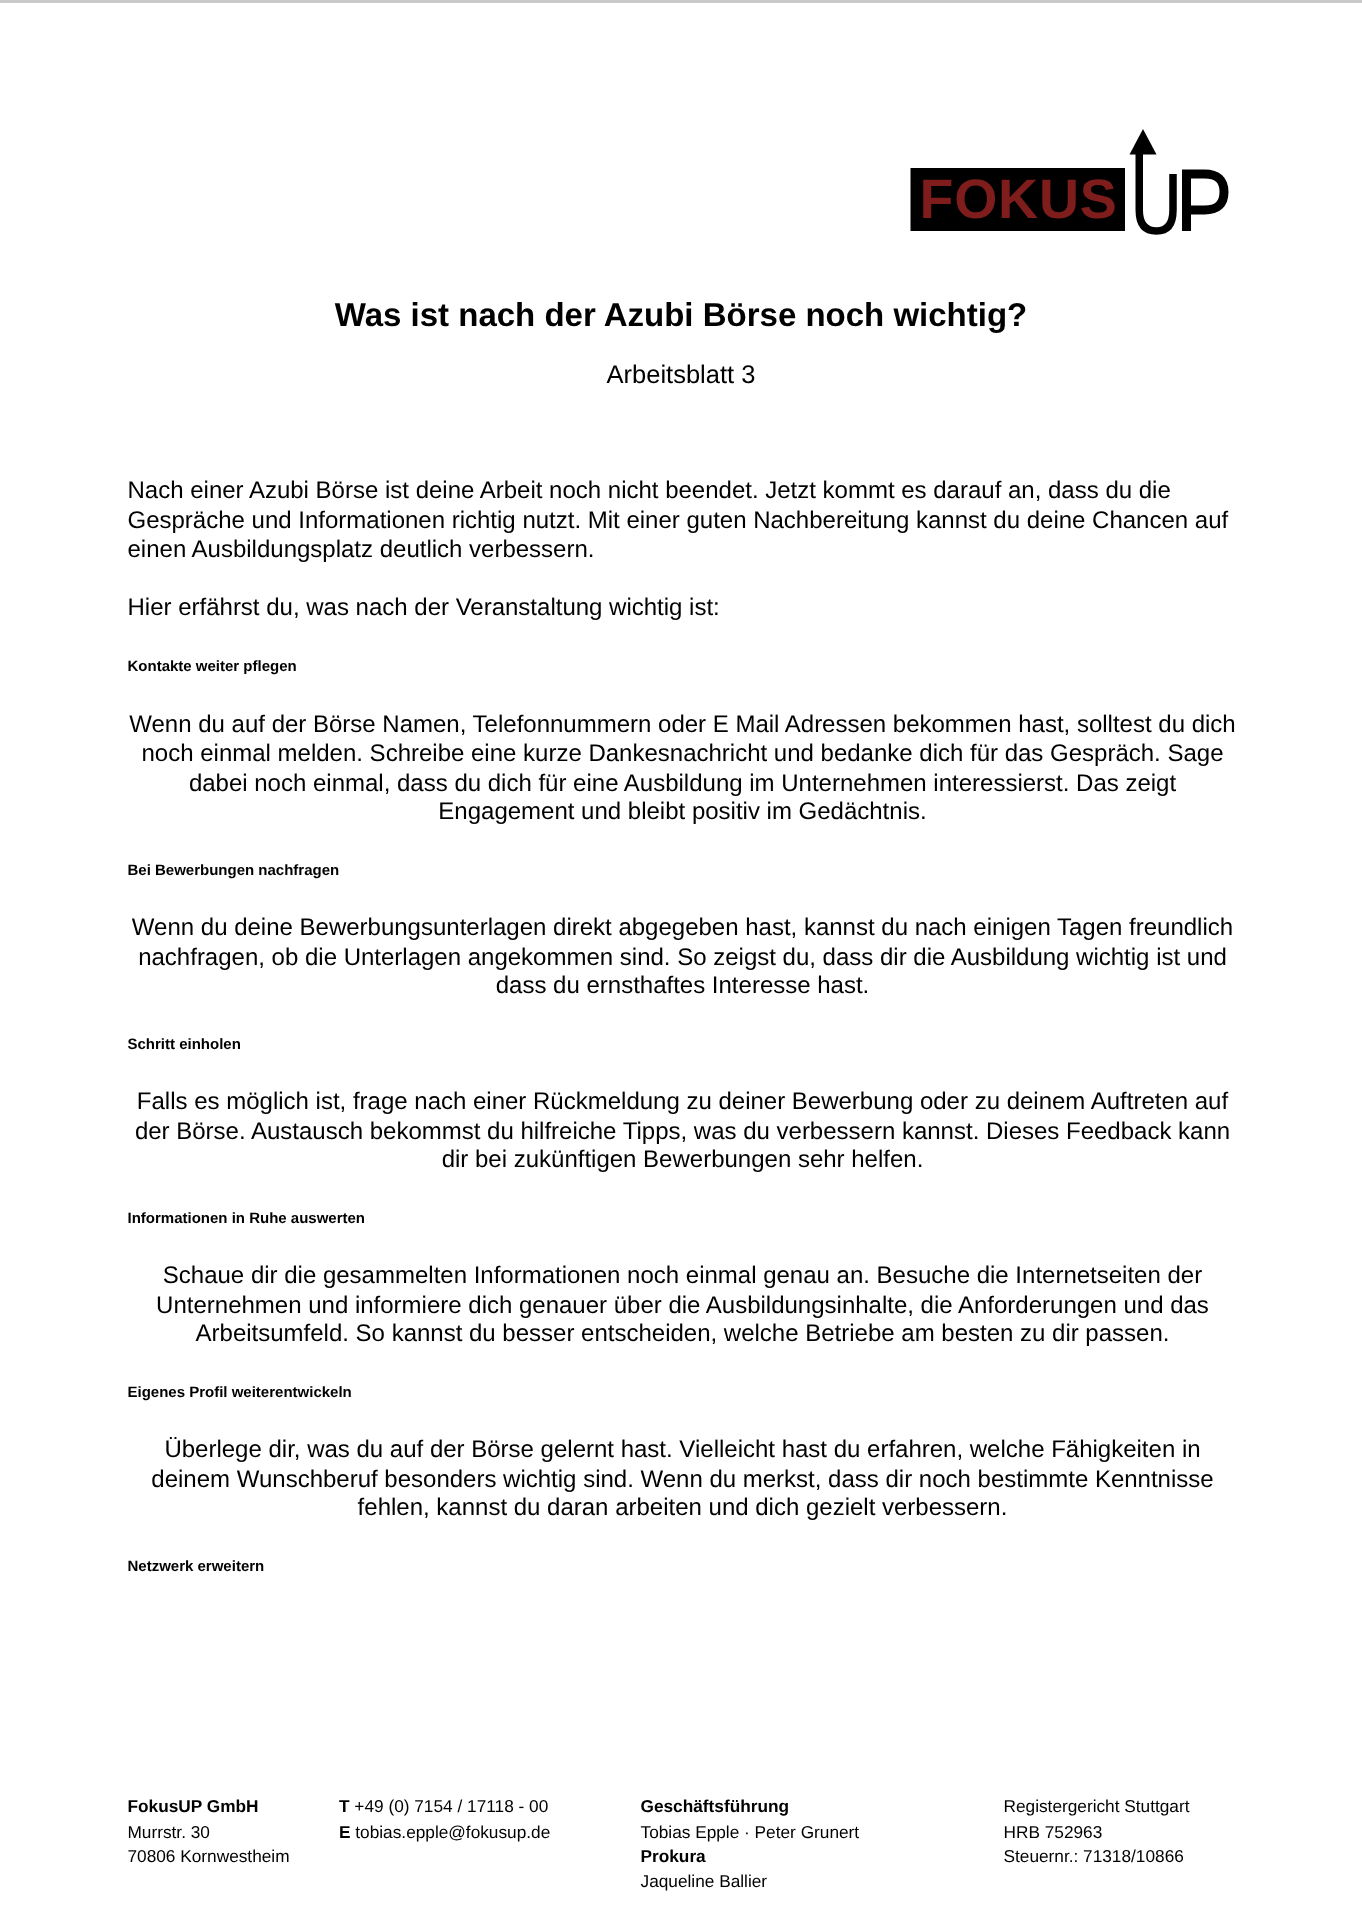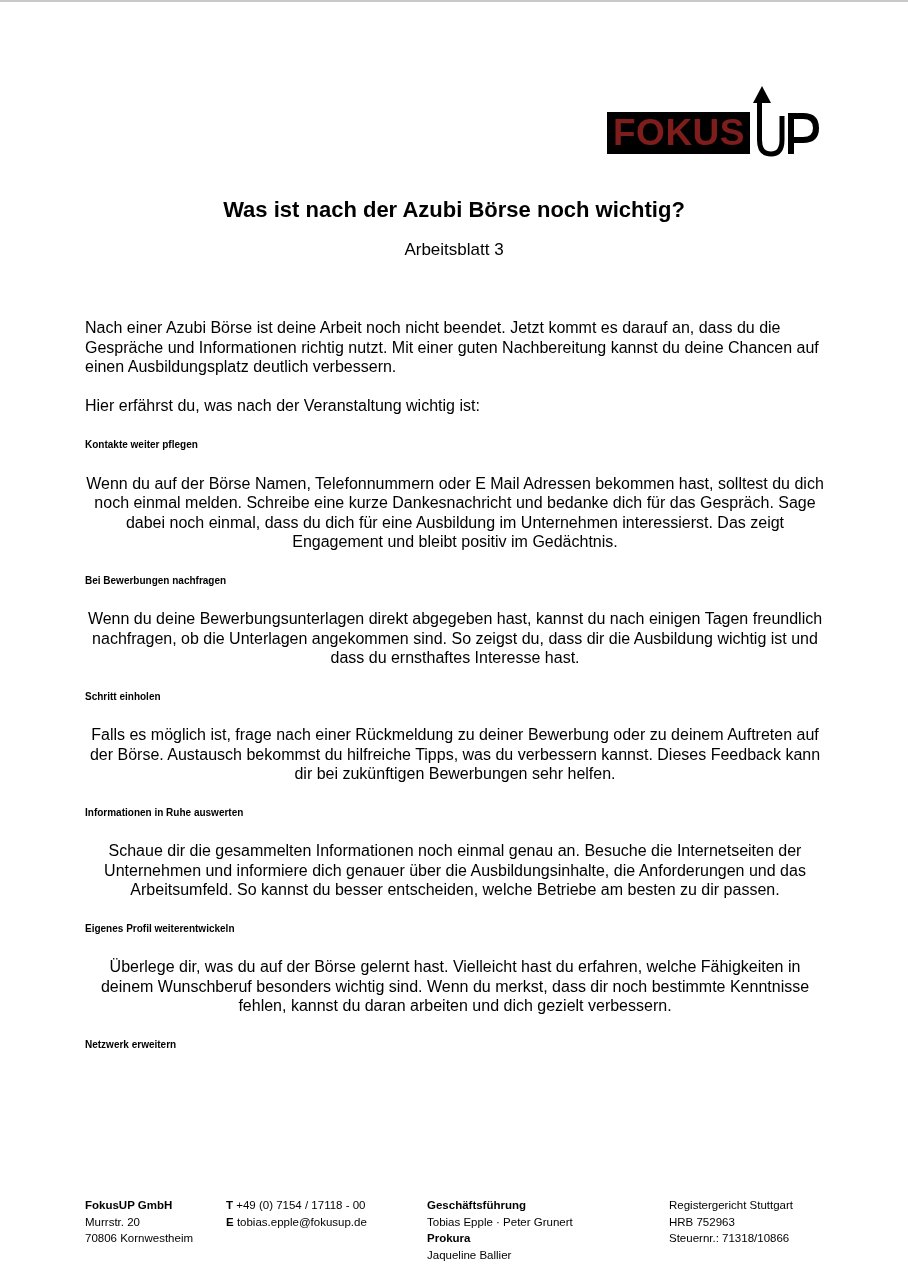--- a/index.html
+++ b/index.html
@@ -85,21 +85,21 @@
     <p class="sec-h">Eigenes Profil weiterentwickeln</p>
     <p class="sec-p">Überlege dir, was du auf der Börse gelernt hast. Vielleicht hast du erfahren, welche Fähigkeiten in deinem Wunschberuf besonders wichtig sind. Wenn du merkst, dass dir noch bestimmte Kenntnisse fehlen, kannst du daran arbeiten und dich gezielt verbessern.</p>
   </div>
   <div>
     <p class="sec-h">Netzwerk erweitern</p>
   </div>
 </div>
 
 <div class="footer f1">
   <div class="b">FokusUP GmbH</div>
-  <div>Murrstr. 20</div>
+  <div>Murrstr. 30</div>
   <div>70806 Kornwestheim</div>
 </div>
 
 <div class="footer f2">
   <div><span class="b">T</span> <span>+49 (0) 7154 / 17118 - 00</span></div>
   <div><span class="b">E</span> <span>tobias.epple@fokusup.de</span></div>
 </div>
 
 <div class="footer f3">
   <div class="b">Geschäftsführung</div>

